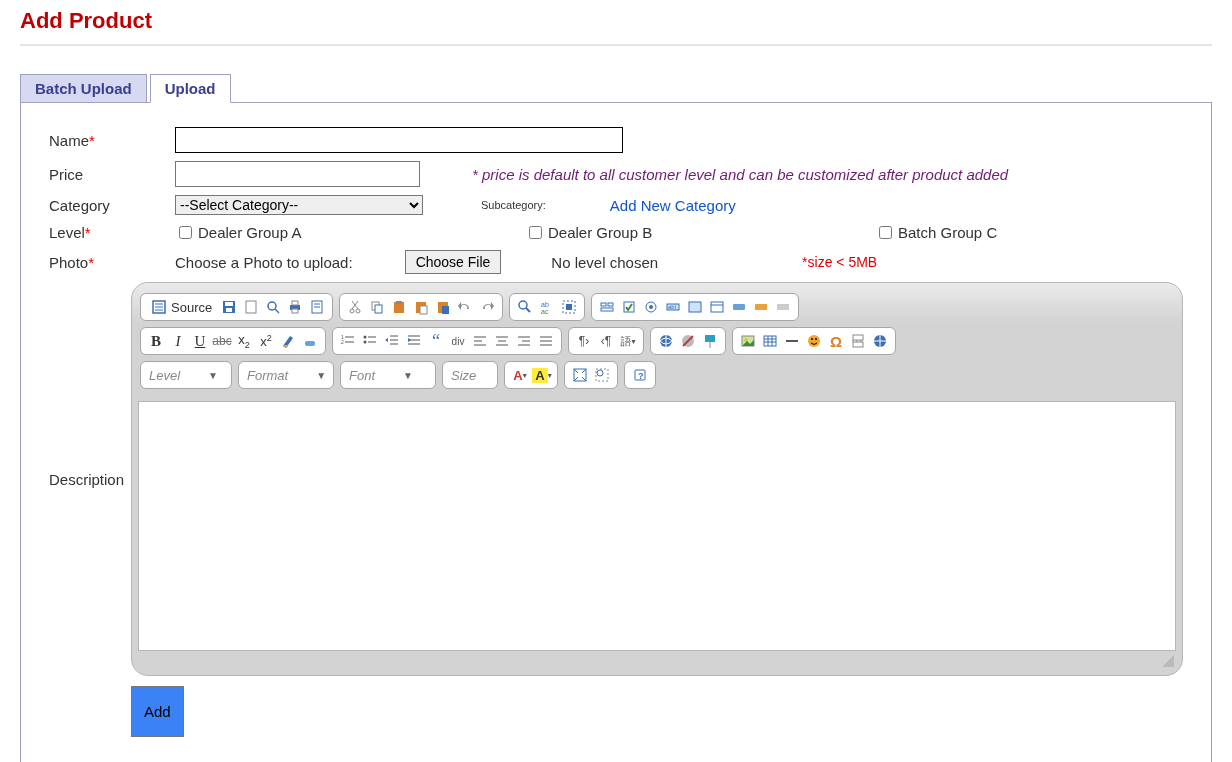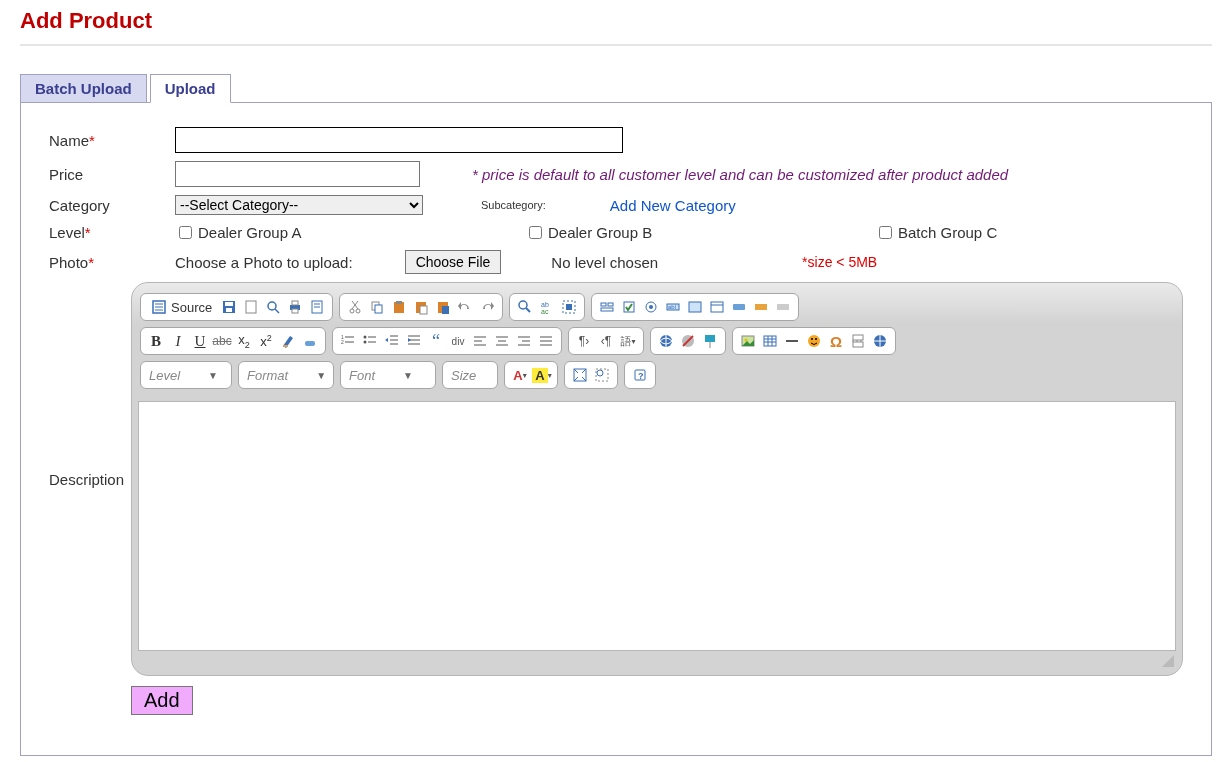--- a/index.html
+++ b/index.html
@@ -80,23 +80,23 @@
   .file-btn {
     border: 1px solid #767676;
     background: #efefef;
     padding: 3px 10px;
     font-size: 14px;
     cursor: pointer;
   }
   .file-status { margin-left: 6px; font-size: 15px; }
   .add-btn {
     border: 1px solid #767676;
-    background: #f0abfc;
-    padding: 2px 12px;
-    font-size: 20px;
+    background: #3b82f6;
+    padding: 16px 12px;
+    font-size: 15px;
     cursor: pointer;
     margin-top: 4px;
   }
   
   .rte {
     border: 1px solid #b6b6b6;
     border-radius: 17px;
     background: #d3d3d3;
     background: linear-gradient(#eaeaea,#d3d3d3 40px,#d3d3d3);
     padding: 6px;

